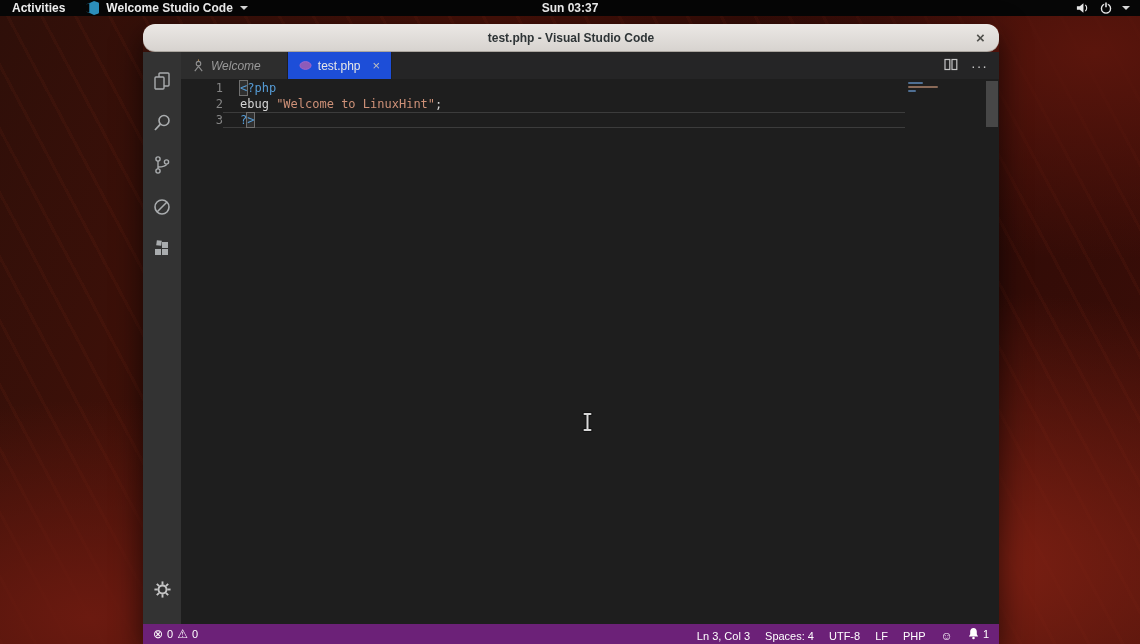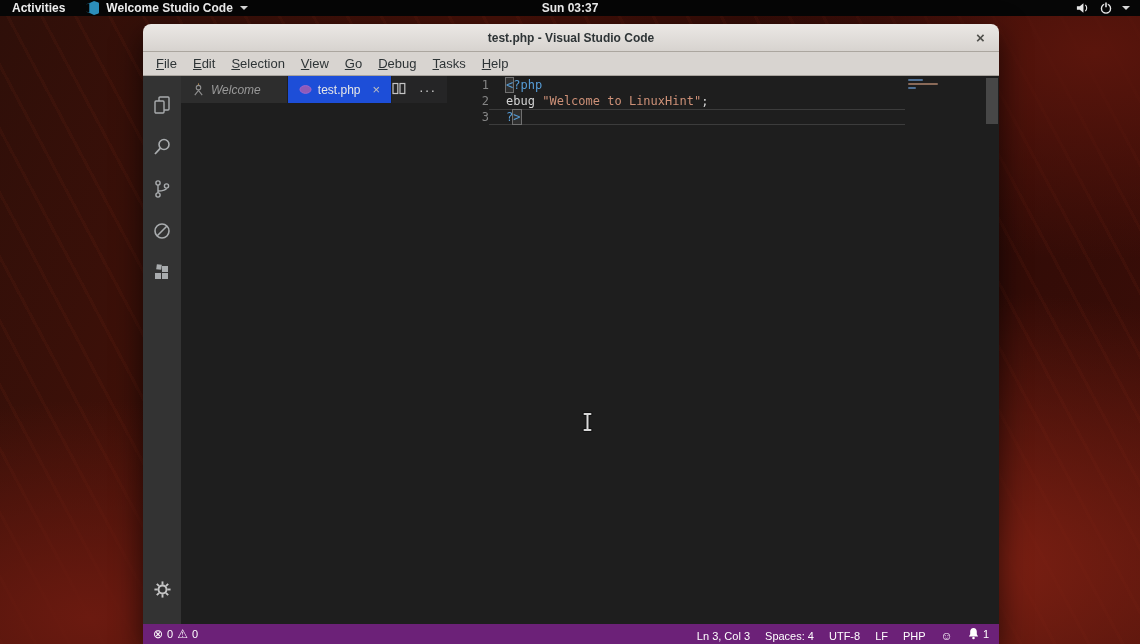--- a/index.html
+++ b/index.html
@@ -35,21 +35,21 @@
     position:absolute; left:143px; top:24px; width:856px; height:620px;
     display:flex; flex-direction:column;
     border-radius:8px 8px 0 0; overflow:hidden;
     box-shadow:0 10px 30px rgba(0,0,0,0.65);
   }
   .titlebar {
     height:28px; flex:none; position:relative;
     background:linear-gradient(#ebe8e5, #d7d3cf);
     border-bottom:1px solid #aba69f;
     display:flex; align-items:center; justify-content:center;
-    font-size:12px; font-weight:bold; color:#2e3436;
+    font-size:12px; font-weight:bold; color:#2e3436;border-radius:12px;
   }
   .win-close {
     position:absolute; right:9px; top:4px; width:19px; height:19px;
     display:flex; align-items:center; justify-content:center;
     font-size:15px; color:#50504c; cursor:default; border-radius:50%;
   }
   .menubar {
     height:24px; flex:none; background:#d8d4d0; border-bottom:1px solid #a9a49e;
     display:flex; align-items:center; padding-left:5px;
     font-size:13px; color:#2e3436;
@@ -61,21 +61,21 @@
 
   
   .activitybar {
     width:38px; flex:none; background:#333333;
     display:flex; flex-direction:column; align-items:center; padding-top:8px;
   }
   .act-btn { width:38px; height:42px; display:flex; align-items:center; justify-content:center; }
   .act-btn svg { display:block; }
   .act-gear { margin-top:auto; margin-bottom:14px; }
 
-  .main { flex:1; display:flex; flex-direction:row; min-width:0; }
+  .main { flex:1; display:flex; flex-direction:column; min-width:0; }
 
   
   .tabbar { height:27px; flex:none; background:#252526; display:flex; align-items:stretch; font-size:12px; }
   .tab { display:flex; align-items:center; gap:6px; padding:0 11px; border-right:1px solid #1f1f1f; }
   .tab-welcome { background:#2d2d2d; color:#999999; font-style:italic; padding-right:26px; }
   .tab-active { background:#1d4ed8; color:#e7e7e7; }
   .tab-close { font-style:normal; color:#c0c0c0; margin-left:6px; font-size:13px; }
   .welcome-ic, .php-ic { display:block; }
   .tab-actions { margin-left:auto; display:flex; align-items:center; gap:13px; padding-right:11px; color:#c5c5c5; }
   .more-dots { font-size:14px; letter-spacing:1px; color:#c5c5c5; }
@@ -147,30 +147,20 @@
     </div>
   </div>
 
   <div class="window">
 
     <div class="titlebar">
       <span>test.php - Visual Studio Code</span>
       <span class="win-close">×</span>
     </div>
 
-    <div class="menubar">
-      <span class="menu-item"><u>F</u>ile</span>
-      <span class="menu-item"><u>E</u>dit</span>
-      <span class="menu-item"><u>S</u>election</span>
-      <span class="menu-item"><u>V</u>iew</span>
-      <span class="menu-item"><u>G</u>o</span>
-      <span class="menu-item"><u>D</u>ebug</span>
-      <span class="menu-item"><u>T</u>asks</span>
-      <span class="menu-item"><u>H</u>elp</span>
-    </div>
 
     <div class="body">
 
       <div class="activitybar">
         <span class="act-btn">
           <svg width="22" height="22" viewBox="0 0 22 22">
               <rect x="8" y="3" width="10" height="13" rx="1" fill="none" stroke="#a9acae" stroke-width="1.4"></rect>
               <rect x="4" y="7" width="9" height="12" rx="1" fill="#333333" stroke="#a9acae" stroke-width="1.4"></rect>
             </svg>
         </span>

